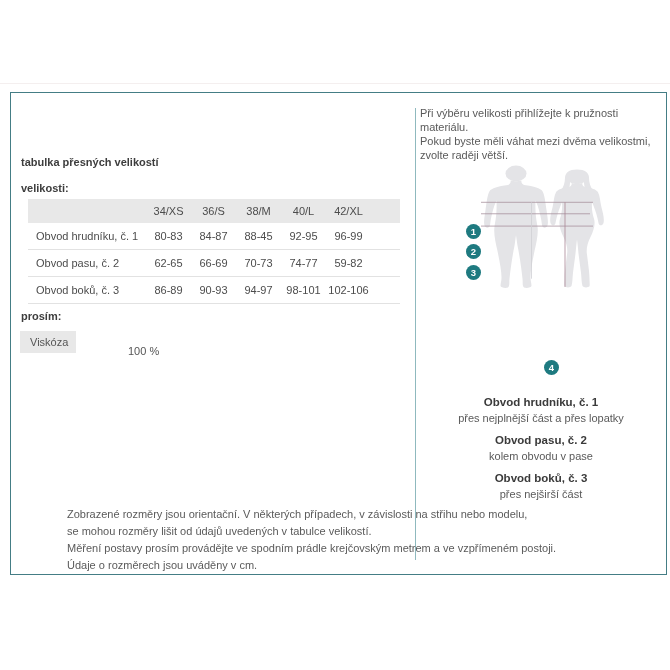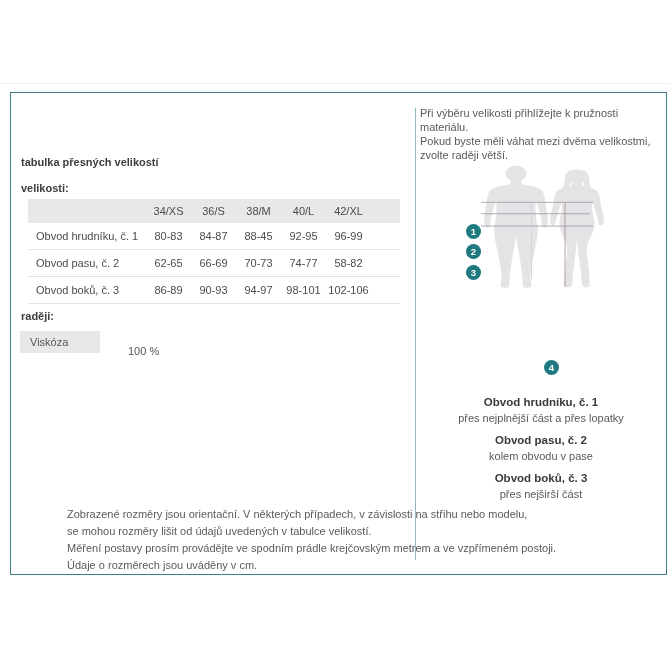--- a/index.html
+++ b/index.html
@@ -14,21 +14,21 @@
   .sizes-label{position:absolute;left:21px;top:162px;font-size:11px;font-weight:bold;color:#3d3d3d;margin-top:20px;}
 
   .size-table{position:absolute;left:28px;top:183px;width:372px;font-size:11px;margin-top:16px;}
   .t-row{display:grid;grid-template-columns:118px 45px 45px 45px 45px 45px 1fr;align-items:center;}
   .t-head{background:#e8e8e8;height:24px;}
   .t-body-row{height:26px;border-bottom:1px solid #e2e2e2;}
   .t-cell{text-align:center;color:#4c4c4c;}
   .t-label{text-align:left;padding-left:8px;color:#4c4c4c;}
 
   .comp-label{position:absolute;left:21px;top:310px;font-size:11px;font-weight:bold;color:#3d3d3d;}
-  .comp-box{position:absolute;left:20px;top:331px;width:80px;height:22px;background:#e8e8e8;font-size:11px;color:#555;display:flex;align-items:center;padding-left:10px;box-sizing:border-box;}
+  .comp-box{position:absolute;left:20px;top:331px;width:56px;height:22px;background:#e8e8e8;font-size:11px;color:#555;display:flex;align-items:center;padding-left:10px;box-sizing:border-box;}
   .comp-val{position:absolute;left:128px;top:335px;font-size:11px;color:#555;margin-top:10px;}
 
   .disclaimer{position:absolute;left:21px;top:506px;font-size:11px;color:#5a5a5a;line-height:17px;margin-left:46px;}
 
   .intro{position:absolute;left:420px;top:106px;width:240px;text-align:left;font-size:11px;color:#5a5a5a;line-height:14px;}
 
   .figure-wrap{position:absolute;left:440px;top:160px;width:230px;height:228px;}
 
   .marker{position:absolute;width:15px;height:15px;border-radius:50%;background:#1e7a80;color:#ffffff;
           font-size:9.5px;font-weight:bold;display:flex;align-items:center;justify-content:center;line-height:1;}
@@ -67,35 +67,35 @@
       <div class="t-cell">92-95</div>
       <div class="t-cell">96-99</div>
       <div></div>
     </div>
     <div class="t-row t-body-row">
       <div class="t-label">Obvod pasu, č. 2</div>
       <div class="t-cell">62-65</div>
       <div class="t-cell">66-69</div>
       <div class="t-cell">70-73</div>
       <div class="t-cell">74-77</div>
-      <div class="t-cell">58-82</div>
+      <div class="t-cell">59-82</div>
       <div></div>
     </div>
     <div class="t-row t-body-row">
       <div class="t-label">Obvod boků, č. 3</div>
       <div class="t-cell">86-89</div>
       <div class="t-cell">90-93</div>
       <div class="t-cell">94-97</div>
       <div class="t-cell">98-101</div>
       <div class="t-cell">102-106</div>
       <div></div>
     </div>
   </div>
 
-  <div class="comp-label">raději:</div>
+  <div class="comp-label">prosím:</div>
   <div class="comp-box">Viskóza</div>
   <div class="comp-val">100 %</div>
 
   <div class="disclaimer">
     <div>Zobrazené rozměry jsou orientační. V některých případech, v závislosti na střihu nebo modelu,</div>
     <div>se mohou rozměry lišit od údajů uvedených v tabulce velikostí.</div>
     <div>Měření postavy prosím provádějte ve spodním prádle krejčovským metrem a ve vzpřímeném postoji.</div>
     <div>Údaje o rozměrech jsou uváděny v cm.</div>
   </div>
 

